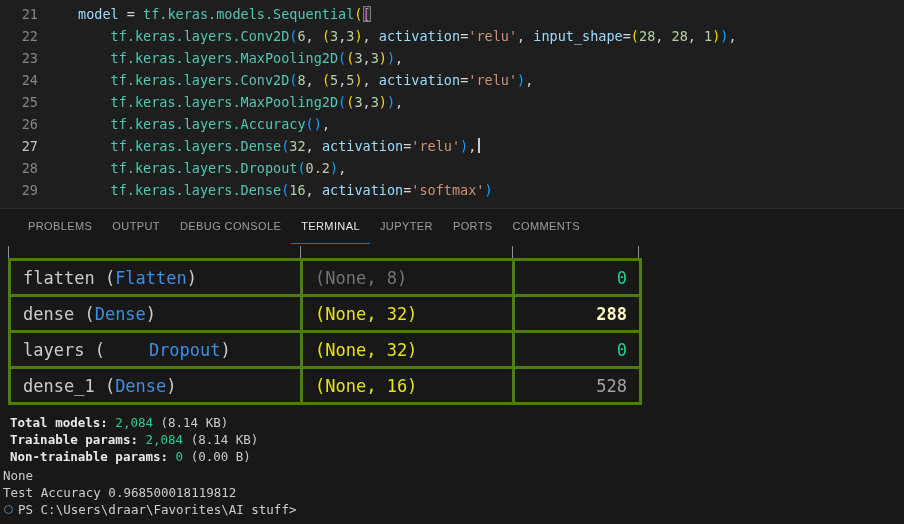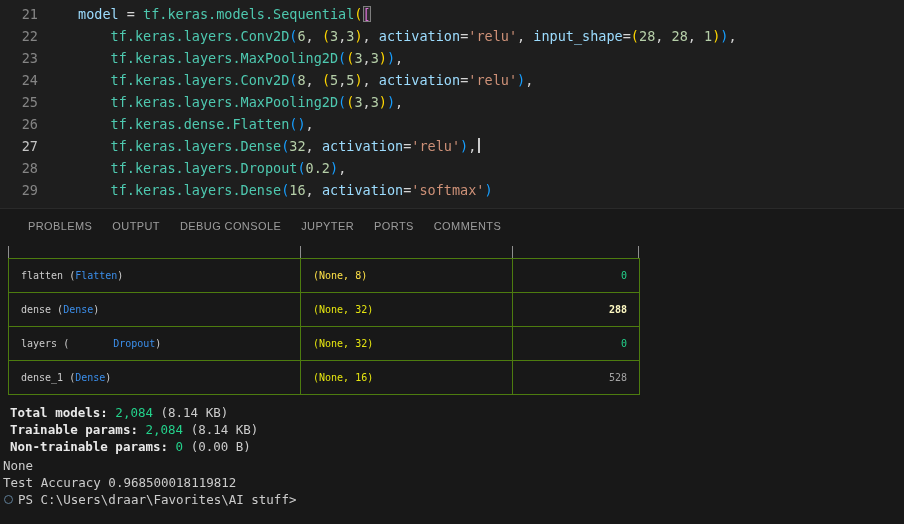--- a/index.html
+++ b/index.html
@@ -20,50 +20,51 @@
   .tabbar{height:35px;flex:none;display:flex;align-items:stretch;padding-left:18px;}
   .tab{font-family:"Liberation Sans",sans-serif;font-size:11px;letter-spacing:0.4px;color:#9d9d9d;
        padding:0 10px;display:flex;align-items:center;cursor:pointer;border-bottom:1px solid transparent;}
   .tab.active{color:#e7e7e7;border-bottom-color:#0078d4;}
 
   
   .terminal{flex:1;color:#cccccc;font-size:12.5px;padding:2px 0 0 3px;overflow:hidden;}
   .stub-row{position:relative;height:12px;width:631px;margin-left:5px;}
   .stub{position:absolute;top:0;bottom:0;width:1px;background:#8f8f8f;}
   .sum-table{border-collapse:collapse;table-layout:fixed;width:631px;margin-left:5px;}
-  .sum-table td{border:1px solid #4d7c0f;height:33px;padding:0 12px;white-space:pre;overflow:hidden;font-size:10px;}
+  .sum-table td{border:3px solid #4d7c0f;height:33px;padding:0 12px;white-space:pre;overflow:hidden;font-size:17px;}
   .sum-table td.col-params{text-align:right;}
   .params{margin:9px 0 2px 7px;}
   .t-line{height:17px;line-height:17px;white-space:pre;}
   .bold{font-weight:bold;color:#e8e8e8;}
   .prompt{display:flex;align-items:center;}
   .cmd-circle{width:7px;height:7px;border:1px solid #5f7e97;border-radius:50%;margin:0 5px 0 1px;flex:none;}
 </style>
 </head>
 <body>
 
 <div class="screen">
 
   <div class="editor" id="editor-lines">
       <div class="code-line"><span class="line-num">21</span><span class="line-code"><span style="color: rgb(156, 220, 254);">model</span><span style="color: rgb(212, 212, 212);"> = </span><span style="color: rgb(78, 201, 176);">tf.keras.models.Sequential</span><span style="color: rgb(255, 215, 0);">(</span><span class="bracket-match" style="color: rgb(218, 112, 214);">[</span></span></div>
       <div class="code-line"><span class="line-num">22</span><span class="line-code"><span style="color: rgb(212, 212, 212);">    </span><span style="color: rgb(78, 201, 176);">tf.keras.layers.Conv2D</span><span style="color: rgb(23, 159, 255);">(</span><span style="color: rgb(181, 206, 168);">6</span><span style="color: rgb(212, 212, 212);">, </span><span style="color: rgb(255, 215, 0);">(</span><span style="color: rgb(181, 206, 168);">3</span><span style="color: rgb(212, 212, 212);">,</span><span style="color: rgb(181, 206, 168);">3</span><span style="color: rgb(255, 215, 0);">)</span><span style="color: rgb(212, 212, 212);">, </span><span style="color: rgb(156, 220, 254);">activation</span><span style="color: rgb(212, 212, 212);">=</span><span style="color: rgb(206, 145, 120);">'relu'</span><span style="color: rgb(212, 212, 212);">, </span><span style="color: rgb(156, 220, 254);">input_shape</span><span style="color: rgb(212, 212, 212);">=</span><span style="color: rgb(255, 215, 0);">(</span><span style="color: rgb(181, 206, 168);">28</span><span style="color: rgb(212, 212, 212);">, </span><span style="color: rgb(181, 206, 168);">28</span><span style="color: rgb(212, 212, 212);">, </span><span style="color: rgb(181, 206, 168);">1</span><span style="color: rgb(255, 215, 0);">)</span><span style="color: rgb(23, 159, 255);">)</span><span style="color: rgb(212, 212, 212);">,</span></span></div>
       <div class="code-line"><span class="line-num">23</span><span class="line-code"><span style="color: rgb(212, 212, 212);">    </span><span style="color: rgb(78, 201, 176);">tf.keras.layers.MaxPooling2D</span><span style="color: rgb(23, 159, 255);">(</span><span style="color: rgb(255, 215, 0);">(</span><span style="color: rgb(181, 206, 168);">3</span><span style="color: rgb(212, 212, 212);">,</span><span style="color: rgb(181, 206, 168);">3</span><span style="color: rgb(255, 215, 0);">)</span><span style="color: rgb(23, 159, 255);">)</span><span style="color: rgb(212, 212, 212);">,</span></span></div>
       <div class="code-line"><span class="line-num">24</span><span class="line-code"><span style="color: rgb(212, 212, 212);">    </span><span style="color: rgb(78, 201, 176);">tf.keras.layers.Conv2D</span><span style="color: rgb(23, 159, 255);">(</span><span style="color: rgb(181, 206, 168);">8</span><span style="color: rgb(212, 212, 212);">, </span><span style="color: rgb(255, 215, 0);">(</span><span style="color: rgb(181, 206, 168);">5</span><span style="color: rgb(212, 212, 212);">,</span><span style="color: rgb(181, 206, 168);">5</span><span style="color: rgb(255, 215, 0);">)</span><span style="color: rgb(212, 212, 212);">, </span><span style="color: rgb(156, 220, 254);">activation</span><span style="color: rgb(212, 212, 212);">=</span><span style="color: rgb(206, 145, 120);">'relu'</span><span style="color: rgb(23, 159, 255);">)</span><span style="color: rgb(212, 212, 212);">,</span></span></div>
       <div class="code-line"><span class="line-num">25</span><span class="line-code"><span style="color: rgb(212, 212, 212);">    </span><span style="color: rgb(78, 201, 176);">tf.keras.layers.MaxPooling2D</span><span style="color: rgb(23, 159, 255);">(</span><span style="color: rgb(255, 215, 0);">(</span><span style="color: rgb(181, 206, 168);">3</span><span style="color: rgb(212, 212, 212);">,</span><span style="color: rgb(181, 206, 168);">3</span><span style="color: rgb(255, 215, 0);">)</span><span style="color: rgb(23, 159, 255);">)</span><span style="color: rgb(212, 212, 212);">,</span></span></div>
-      <div class="code-line"><span class="line-num">26</span><span class="line-code"><span style="color: rgb(212, 212, 212);">    </span><span style="color: rgb(78, 201, 176);">tf.keras.dense.Flatten</span><span style="color: rgb(23, 159, 255);">(</span><span style="color: rgb(23, 159, 255);">)</span><span style="color: rgb(212, 212, 212);">,</span></span></div>
+      <div class="code-line"><span class="line-num">26</span><span class="line-code"><span style="color: rgb(212, 212, 212);">    </span><span style="color: rgb(78, 201, 176);">tf.keras.layers.Accuracy</span><span style="color: rgb(23, 159, 255);">(</span><span style="color: rgb(23, 159, 255);">)</span><span style="color: rgb(212, 212, 212);">,</span></span></div>
       <div class="code-line"><span class="line-num active">27</span><span class="line-code"><span style="color: rgb(212, 212, 212);">    </span><span style="color: rgb(78, 201, 176);">tf.keras.layers.Dense</span><span style="color: rgb(23, 159, 255);">(</span><span style="color: rgb(181, 206, 168);">32</span><span style="color: rgb(212, 212, 212);">, </span><span style="color: rgb(156, 220, 254);">activation</span><span style="color: rgb(212, 212, 212);">=</span><span style="color: rgb(206, 145, 120);">'relu'</span><span style="color: rgb(23, 159, 255);">)</span><span style="color: rgb(212, 212, 212);">,</span><span class="cursor"></span></span></div>
       <div class="code-line"><span class="line-num">28</span><span class="line-code"><span style="color: rgb(212, 212, 212);">    </span><span style="color: rgb(78, 201, 176);">tf.keras.layers.Dropout</span><span style="color: rgb(23, 159, 255);">(</span><span style="color: rgb(181, 206, 168);">0.2</span><span style="color: rgb(23, 159, 255);">)</span><span style="color: rgb(212, 212, 212);">,</span></span></div>
       <div class="code-line"><span class="line-num">29</span><span class="line-code"><span style="color: rgb(212, 212, 212);">    </span><span style="color: rgb(78, 201, 176);">tf.keras.layers.Dense</span><span style="color: rgb(23, 159, 255);">(</span><span style="color: rgb(181, 206, 168);">16</span><span style="color: rgb(212, 212, 212);">, </span><span style="color: rgb(156, 220, 254);">activation</span><span style="color: rgb(212, 212, 212);">=</span><span style="color: rgb(206, 145, 120);">'softmax'</span><span style="color: rgb(23, 159, 255);">)</span></span></div>
     </div>
 
   <div class="panel">
     <div class="tabbar" id="panel-tabs">
         <div class="tab">PROBLEMS</div>
         <div class="tab">OUTPUT</div>
         <div class="tab">DEBUG CONSOLE</div>
+        <div class="tab active">TERMINAL</div>
         <div class="tab">JUPYTER</div>
         <div class="tab">PORTS</div>
         <div class="tab">COMMENTS</div>
       </div>
 
     <div class="terminal">
 
       <div class="stub-row">
         <span class="stub" style="left:0"></span>
         <span class="stub" style="left:292px"></span>
@@ -73,21 +74,21 @@
 
       <table class="sum-table">
         <colgroup>
             <col style="width:292px">
             <col style="width:212px">
             <col style="width:127px">
           </colgroup>
         <tbody id="table-body">
             <tr>
               <td><span>flatten (</span><span style="color: rgb(59, 142, 234);">Flatten</span><span>)</span></td>
-              <td style="color: #fde047;">(None, 8)</td>
+              <td style="color: #737373;">(None, 8)</td>
               <td class="col-params" style="color: rgb(35, 209, 139);">0</td>
             </tr>
             <tr>
               <td><span>dense (</span><span style="color: rgb(59, 142, 234);">Dense</span><span>)</span></td>
               <td style="color: rgb(229, 229, 16);">(None, 32)</td>
               <td class="col-params" style="color: #fef9c3; font-weight: bold;">288</td>
             </tr>
             <tr>
               <td><span>layers (</span><span style="color: rgb(59, 142, 234); padding-left: 44px;">Dropout</span><span>)</span></td>
               <td style="color: rgb(229, 229, 16);">(None, 32)</td>

